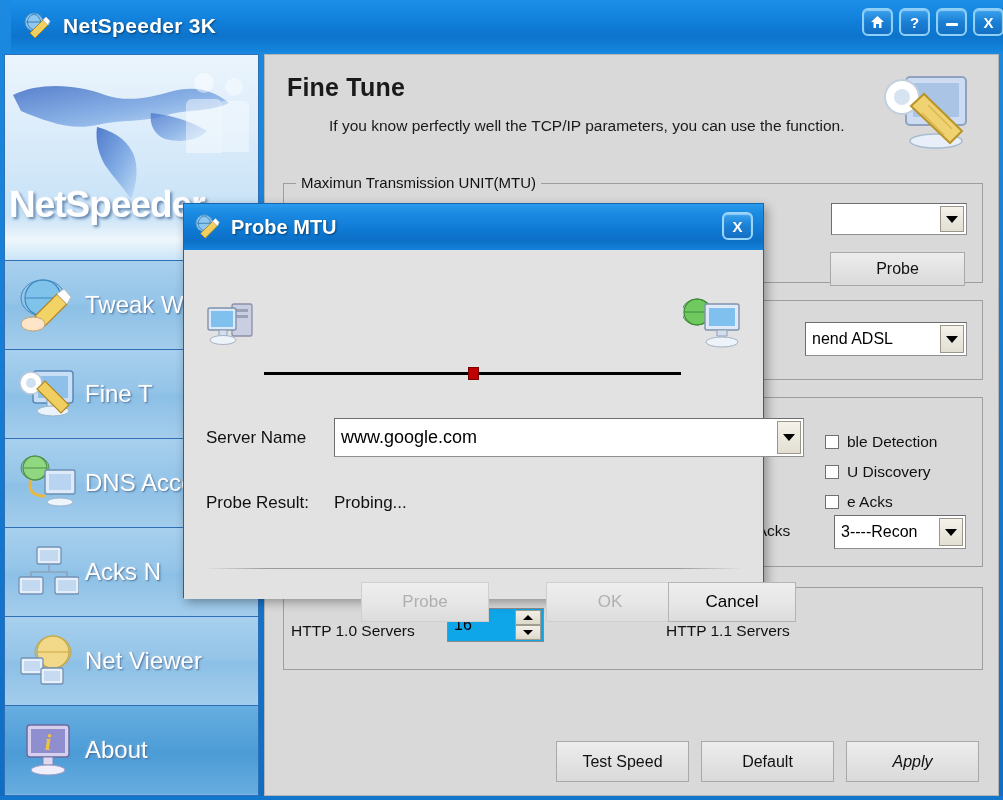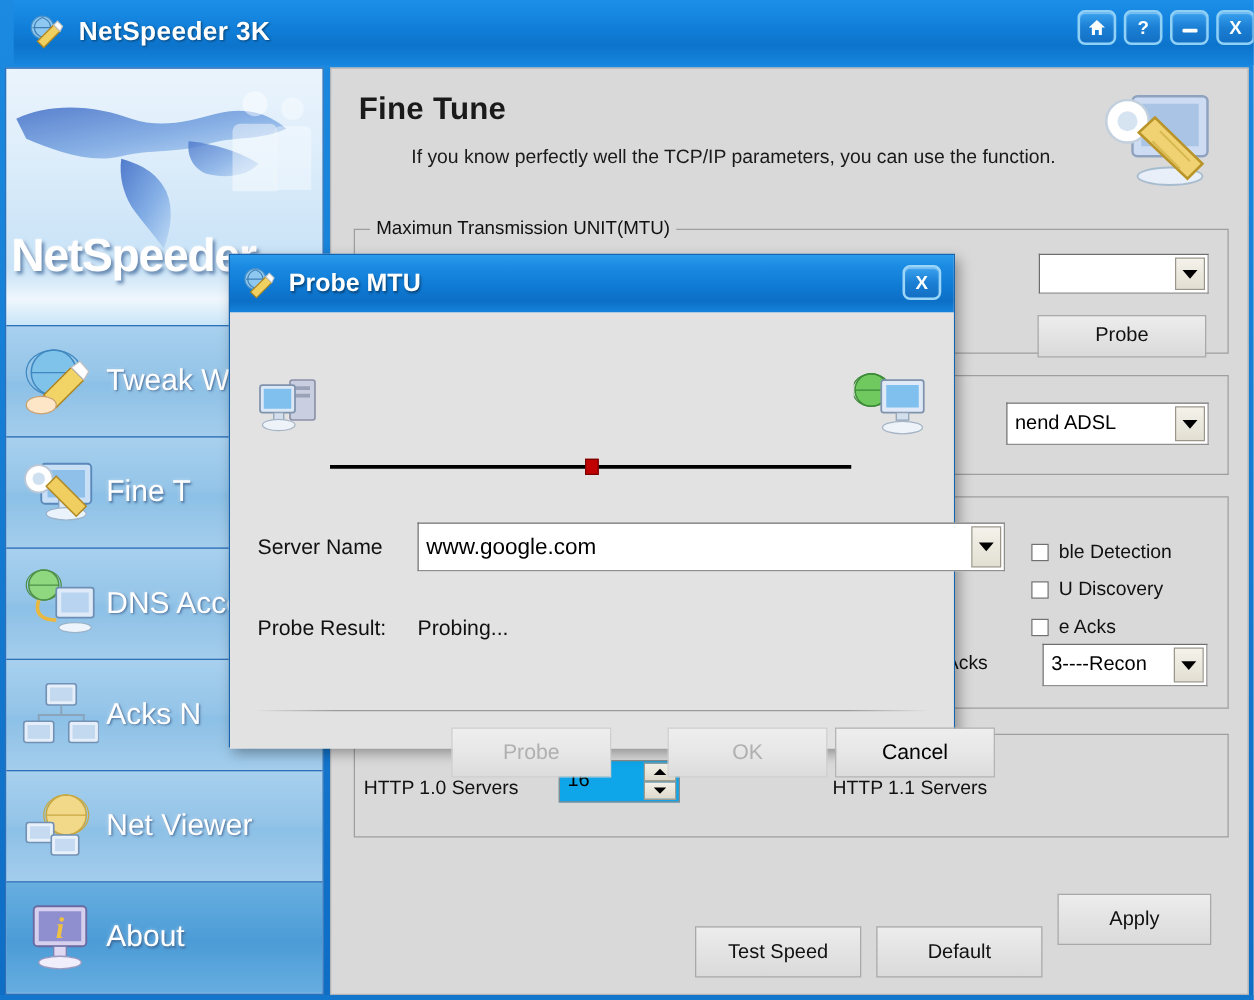--- a/index.html
+++ b/index.html
@@ -479,21 +479,21 @@
       </span>
     </div>
     <div class="ctl-label" style="left:401px; top:567px;">HTTP 1.1 Servers</div>
 
     <div class="ctl-btn" style="left:436px; top:686px; width:133px; height:41px;">
       <span>Default</span>
     </div>
     <div class="ctl-btn" style="left:291px; top:686px; width:133px; height:41px;">
       <span>Test Speed</span>
     </div>
-    <div class="ctl-btn" style="left:581px; top:660px; width:123px; height:41px;">
+    <div class="ctl-btn" style="left:581px; top:686px; width:133px; height:41px;font-style:italic;">
       <span>Apply</span>
     </div>
   </div>
 
   <div id="dlg">
     <div id="dlg-title">
       <div class="d-icon">
         <svg width="28" height="28" viewBox="0 0 30 30">
           <ellipse cx="11" cy="11" rx="9" ry="9" fill="#8ec8f0" stroke="#4a90c8" stroke-width="1"></ellipse>
           <path d="M3 11 h16 M11 3 a12 9 0 0 1 0 16 a12 9 0 0 1 0 -16" fill="none" stroke="#3f7fb5" stroke-width="1"></path>
@@ -539,21 +539,21 @@
       </div>
 
       <div class="dlg-label" style="left:22px; top:243px;">Probe Result:</div>
       <div class="dlg-label" style="left:150px; top:243px;">Probing...</div>
 
       <div id="dlg-sep"></div>
 
       <div class="dlg-btn disabled" style="left:177px; top:332px; width:128px;">
         <span>Probe</span>
       </div>
-      <div class="dlg-btn disabled" style="left:350px; top:332px; width:128px;">
+      <div class="dlg-btn disabled" style="left:362px; top:332px; width:128px;">
         <span>OK</span>
       </div>
       <div class="dlg-btn enabled" style="left:484px; top:332px; width:128px;">
         <span>Cancel</span>
       </div>
     </div>
   </div>
 
   <div id="dlg-divider"></div>
   <div id="statusstrip"></div>

